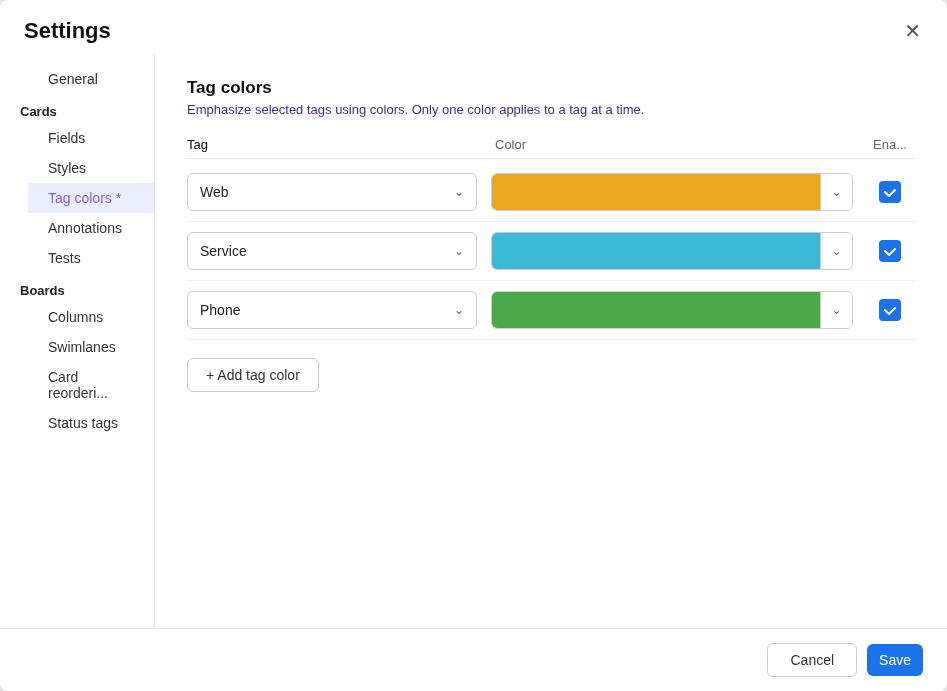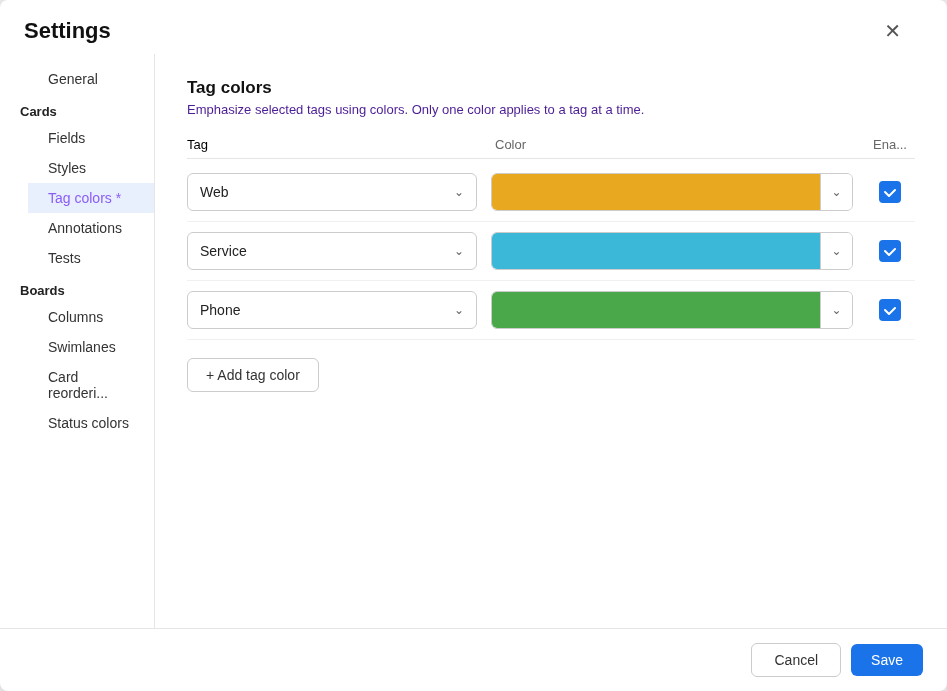--- a/index.html
+++ b/index.html
@@ -19,21 +19,21 @@
       box-shadow: 0 4px 32px rgba(0,0,0,0.18);
       display: flex;
       flex-direction: column;
       overflow: hidden;
       position: relative;
     }
     .dialog-header {
       display: flex;
       align-items: center;
       justify-content: space-between;
-      padding: 18px 40px 10px 24px;
+      padding: 18px 20px 10px 24px;
       border-bottom: none;
     }
     .dialog-title {
       font-size: 22px;
       font-weight: 600;
       color: #111;
     }
     .close-btn {
       background: none;
       border: none;
@@ -200,21 +200,21 @@
     .btn-cancel {
       padding: 8px 22px;
       border: 1px solid #ccc;
       border-radius: 6px;
       background: #fff;
       font-size: 14px;
       color: #333;
       cursor: pointer;
     }
     .btn-save {
-      padding: 8px 20px;
+      padding: 8px 12px;
       border: none;
       border-radius: 6px;
       background: #1a73e8;
       font-size: 14px;
       color: #fff;
       cursor: pointer;
       font-weight: 500;
     }
   </style>
 </head>
@@ -255,21 +255,21 @@
       <div class="sidebar-item">
         <span>Columns</span>
       </div>
       <div class="sidebar-item">
         <span>Swimlanes</span>
       </div>
       <div class="sidebar-item">
         <span>Card reorderi...</span>
       </div>
       <div class="sidebar-item">
-        <span>Status colors</span>
+        <span>Status tags</span>
       </div>
     </div>
 
     <div class="main-content">
       <div class="section-title">Tag colors</div>
       <div class="section-desc">Emphasize selected tags using colors. Only one color applies to a tag at a time.</div>
 
       <div class="table-header">
         <div class="col-tag">Tag</div>
         <div class="col-color">Color</div>

